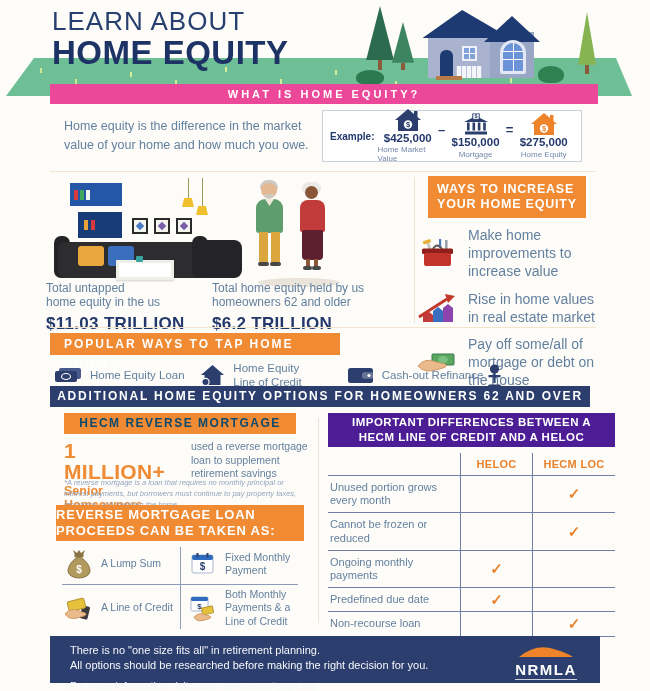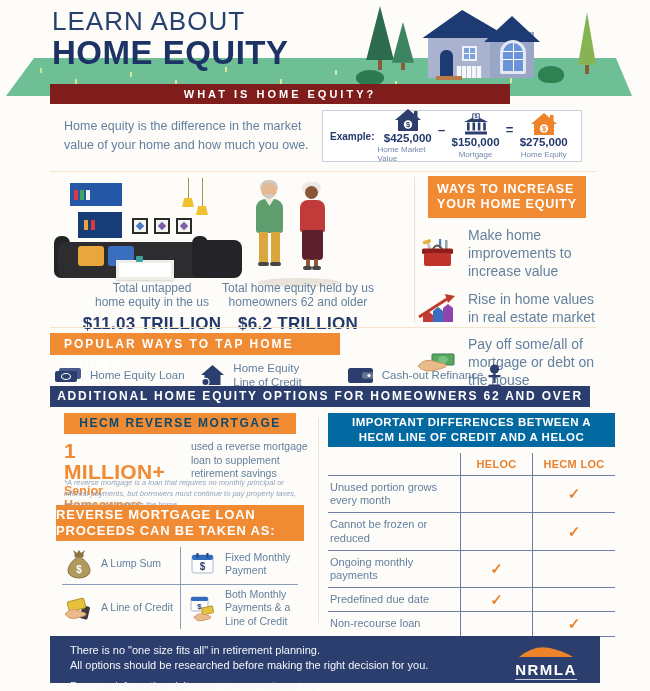--- a/index.html
+++ b/index.html
@@ -41,21 +41,21 @@
                background-image:linear-gradient(#fff,#fff),linear-gradient(#fff,#fff);
                background-size:1px 100%,100% 1px; background-position:center,center; background-repeat:no-repeat; }
   .hs-arch { position:absolute; left:82px; top:32px; width:26px; height:34px; background:#6a93d8; border:3px solid #e3e8f4;
              border-radius:13px 13px 2px 2px;
              background-image:linear-gradient(#fff,#fff),linear-gradient(#fff,#fff),linear-gradient(#fff,#fff);
              background-size:1px 100%,100% 1px,100% 1px; background-position:center,0 8px,0 16px; background-repeat:no-repeat; }
   .hs-porch { position:absolute; left:38px; top:58px; width:26px; height:12px; background:#f4f6fa;
               background-image:repeating-linear-gradient(90deg,#b9c2d6 0 1px,transparent 1px 5px); }
   .hs-step { position:absolute; left:18px; top:68px; width:26px; height:4px; background:#b77b4a; }
 
-  .banner-what { position:absolute; left:50px; top:84px; width:460px; height:20px; background:#7f1d1d; z-index:2;
+  .banner-what { position:absolute; left:50px; top:84px; width:548px; height:20px; background:#ec4899; z-index:2;
                  color:#fff; font-size:11px; font-weight:bold; letter-spacing:3px; text-align:center; line-height:20px; }
 
   
   .whatis-text { position:absolute; left:64px; top:117px; width:260px; font-size:12.5px; color:#64809f; line-height:1.5; }
   .example-box { position:absolute; left:322px; top:110px; width:260px; height:52px; background:#fff;
                  border:1.5px solid #c9cfdb; display:flex; align-items:center; padding:2px 7px; }
   .example-label { font-size:10px; font-weight:bold; color:#23386b; margin-right:3px; }
   .ex-item { flex:1; display:flex; flex-direction:column; align-items:center; line-height:1.15; }
   .ex-value { font-size:11.5px; font-weight:bold; color:#23386b; margin-top:1px; }
   .ex-sub { font-size:8px; color:#7388ab; }
@@ -107,21 +107,21 @@
   .shoe { position:absolute; width:11px; height:4px; background:#474747; border-radius:2px; }
   .man-shoe1 { left:6px; top:84px; } .man-shoe2 { left:18px; top:84px; }
   .wom-hair { position:absolute; left:50px; top:4px; width:19px; height:13px; background:#eceae6; border-radius:9px; }
   .wom-head { position:absolute; left:53px; top:8px; width:13px; height:13px; background:#8a5638; border-radius:50%; }
   .wom-torso { position:absolute; left:48px; top:22px; width:25px; height:32px; background:#c23b3b; border-radius:8px 8px 2px 2px; }
   .wom-skirt { position:absolute; left:50px; top:52px; width:21px; height:30px; background:#5e1f2e; border-radius:2px 2px 4px 4px; }
   .wom-leg1 { left:54px; top:81px; width:4px; height:8px; background:#8a5638; }
   .wom-leg2 { left:62px; top:81px; width:4px; height:8px; background:#8a5638; }
   .wom-shoe1 { left:51px; top:88px; width:9px; } .wom-shoe2 { left:60px; top:88px; width:9px; }
 
-  .stat-block { position:absolute; text-align:center; color:#64809f; font-size:12px; line-height:1.2; }
+  .stat-block { position:absolute; color:#64809f; font-size:12px; line-height:1.2; }
   .stat-a { left:46px; top:281px; width:212px; }
   .stat-b { left:212px; top:281px; width:172px; }
   .stat-value { font-size:17px; font-weight:800; color:#23386b; margin-top:4px; letter-spacing:.3px; }
 
   
   .ways-box { position:absolute; left:428px; top:176px; width:158px; background:#f08a33; color:#fff;
               font-size:12.5px; font-weight:800; letter-spacing:.8px; line-height:1.2; padding:6px 9px; }
   .ways-items { position:absolute; left:416px; top:226px; width:192px; }
   .ways-row { display:flex; align-items:center; gap:10px; margin-bottom:9px; min-height:30px; }
   .ways-row .wicon { width:42px; flex:0 0 42px; display:flex; justify-content:center; }
@@ -154,21 +154,21 @@
                      font-size:13px; font-weight:800; letter-spacing:.8px; line-height:1.25; }
   .proceeds-grid { position:absolute; left:56px; top:544px; width:248px; height:88px; display:grid;
                    grid-template-columns:1fr 1fr; grid-template-rows:40px 48px; }
   .pg-vline { position:absolute; left:50%; top:3px; bottom:3px; width:1px; background:#8b9cb8; }
   .pg-hline { position:absolute; top:40px; left:6px; right:6px; height:1px; background:#8b9cb8; }
   .pg-cell { display:flex; align-items:center; gap:7px; padding:3px 4px 3px 8px; }
   .pg-cell .picon { flex:0 0 30px; display:flex; justify-content:center; }
   .pg-cell .plab { font-size:10.5px; color:#64809f; line-height:1.25; }
 
   
-  .comp-banner { position:absolute; left:328px; top:413px; width:287px; height:34px; background:#0369a1; color:#fff;
+  .comp-banner { position:absolute; left:328px; top:413px; width:287px; height:34px; background:#4c1d95; color:#fff;
                  display:flex; align-items:center; justify-content:center; text-align:center; padding:0 6px;
                  font-size:11.5px; font-weight:800; letter-spacing:.5px; line-height:1.3; }
   .comp-table { position:absolute; left:328px; top:453px; width:287px; display:grid;
                 grid-template-columns:132px 72px 83px; }
   .ct-cell { border-bottom:1px solid #6b80a4; }
   .ct-head { height:23px; display:flex; align-items:center; justify-content:center;
              color:#e8822d; font-weight:800; font-size:11px; letter-spacing:.3px; }
   .ct-label { font-size:11px; color:#64809f; line-height:1.2; padding:5px 4px 5px 2px; display:flex; align-items:center; }
   .ct-check { display:flex; align-items:center; justify-content:center;
               color:#e8822d; font-size:15px; font-weight:900; }

